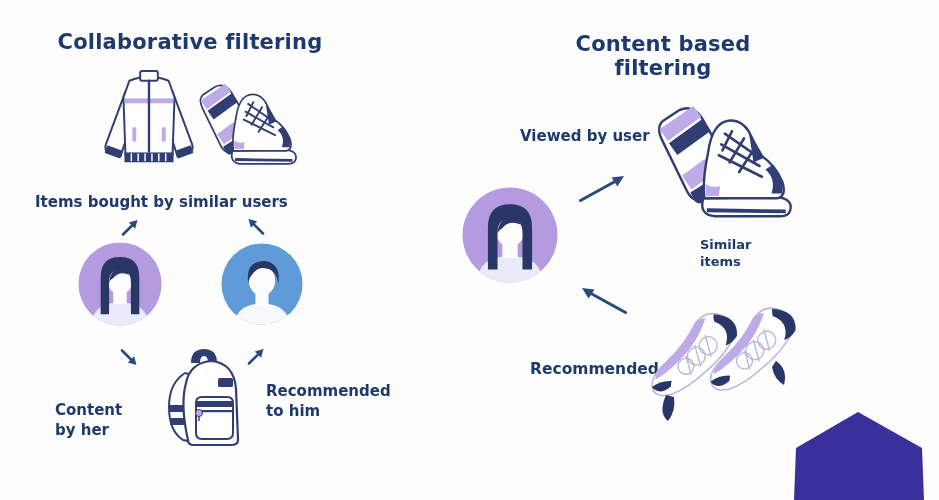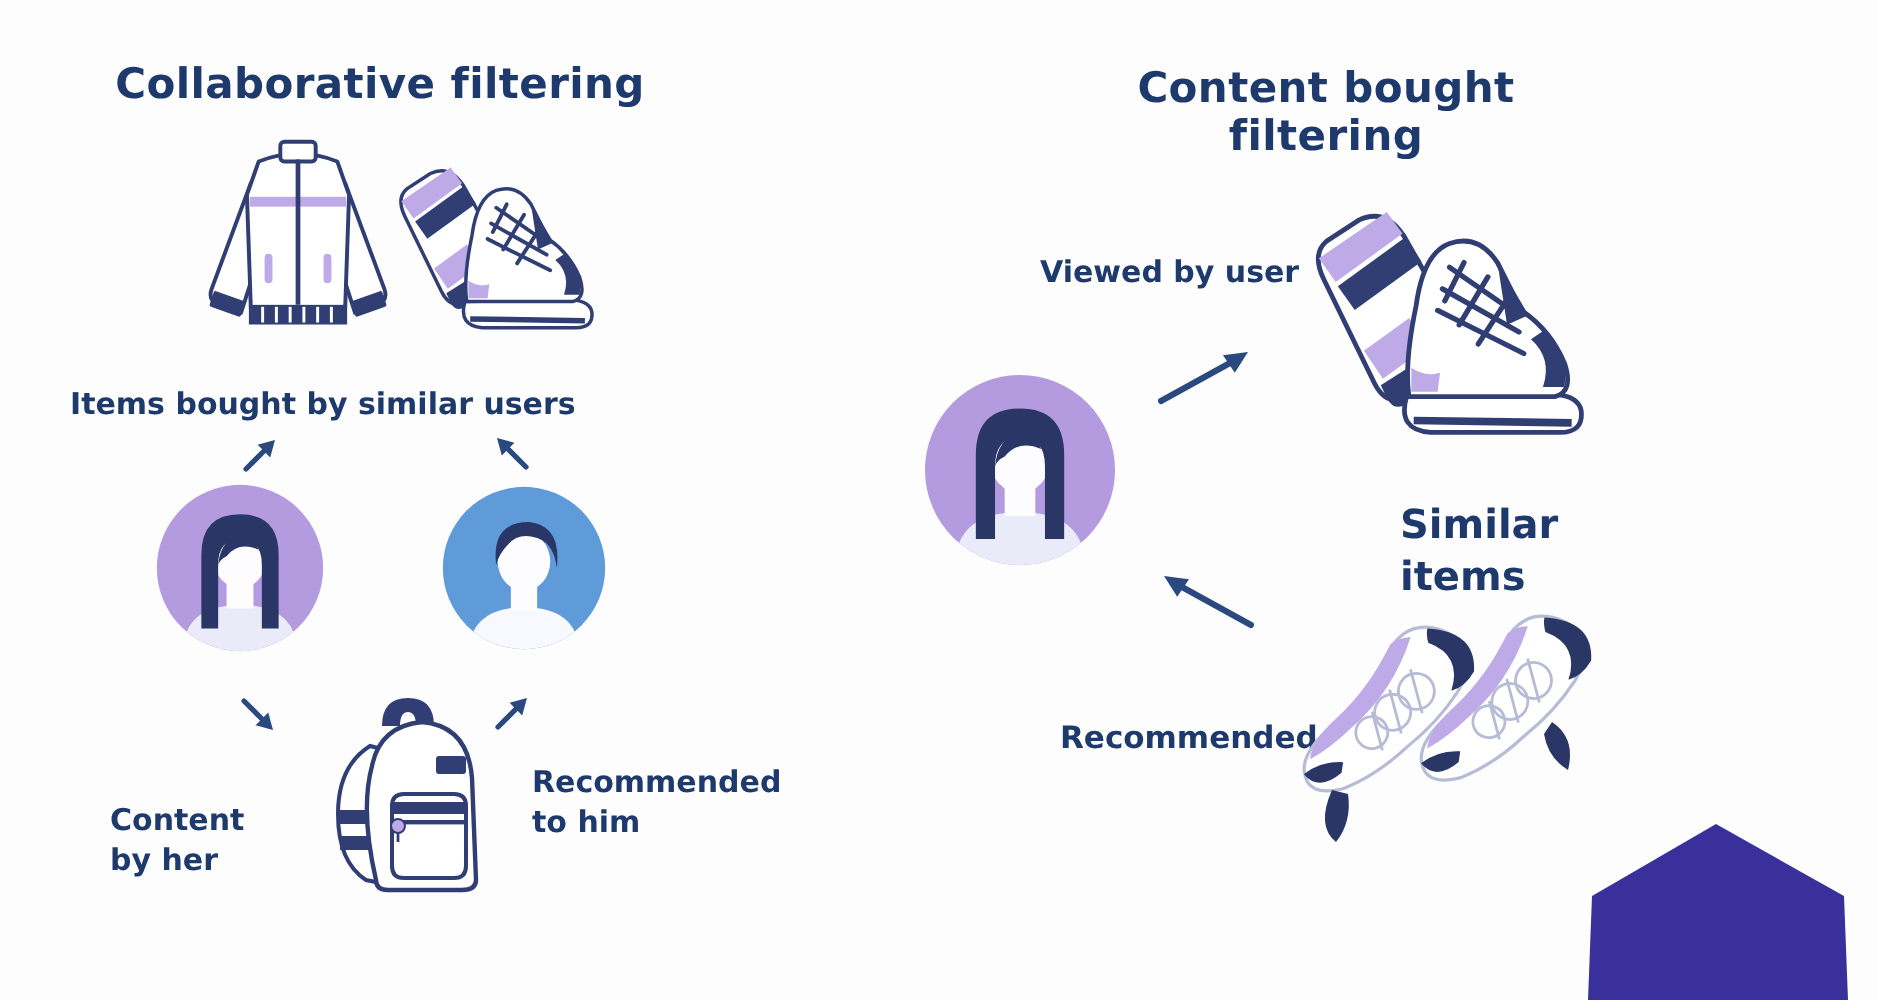--- a/index.html
+++ b/index.html
@@ -181,37 +181,37 @@
 
     <svg class="abs" style="left:161px;top:345px;" width="84" height="110">
         <use href="#sym-backpack"></use>
       </svg>
 
     <div class="caption" style="left:55px;top:401px;width:84px;">Content by her</div>
     <div class="caption" style="left:266px;top:382px;width:138px;">Recommended to him</div>
   </div>
 
   <div>
-    <div class="title" style="left:528px;top:32px;width:270px;">Content bought filtering</div>
+    <div class="title" style="left:528px;top:32px;width:270px;">Content based filtering</div>
 
     <div class="caption" style="left:520px;top:127px;width:150px;">Viewed by user</div>
 
     <svg class="abs" style="left:653px;top:93px;" width="146" height="134">
         <use href="#sym-sneakers"></use>
       </svg>
 
     <svg class="abs" style="left:577px;top:169px;" width="50" height="36">
         <use href="#sym-arrowlong"></use>
       </svg>
 
     <svg class="abs" style="left:462px;top:187px;" width="96" height="96">
         <use href="#sym-female"></use>
       </svg>
 
-    <div class="caption" style="left:700px;top:249px;width:92px;font-size:20px;">Similar items</div>
+    <div class="caption" style="left:700px;top:237px;width:92px;font-size:13px;">Similar items</div>
 
     <svg class="abs flipx" style="left:579px;top:281px;" width="50" height="36">
         <use href="#sym-arrowlong"></use>
       </svg>
 
     <div class="caption" style="left:530px;top:359px;width:140px;font-size:15.5px;">Recommended</div>
 
     <svg class="abs" style="left:648px;top:291px;" width="150" height="138" viewBox="0 0 150 138">
       <g transform="rotate(30 75 69)">
         <g transform="translate(66,-8)">

